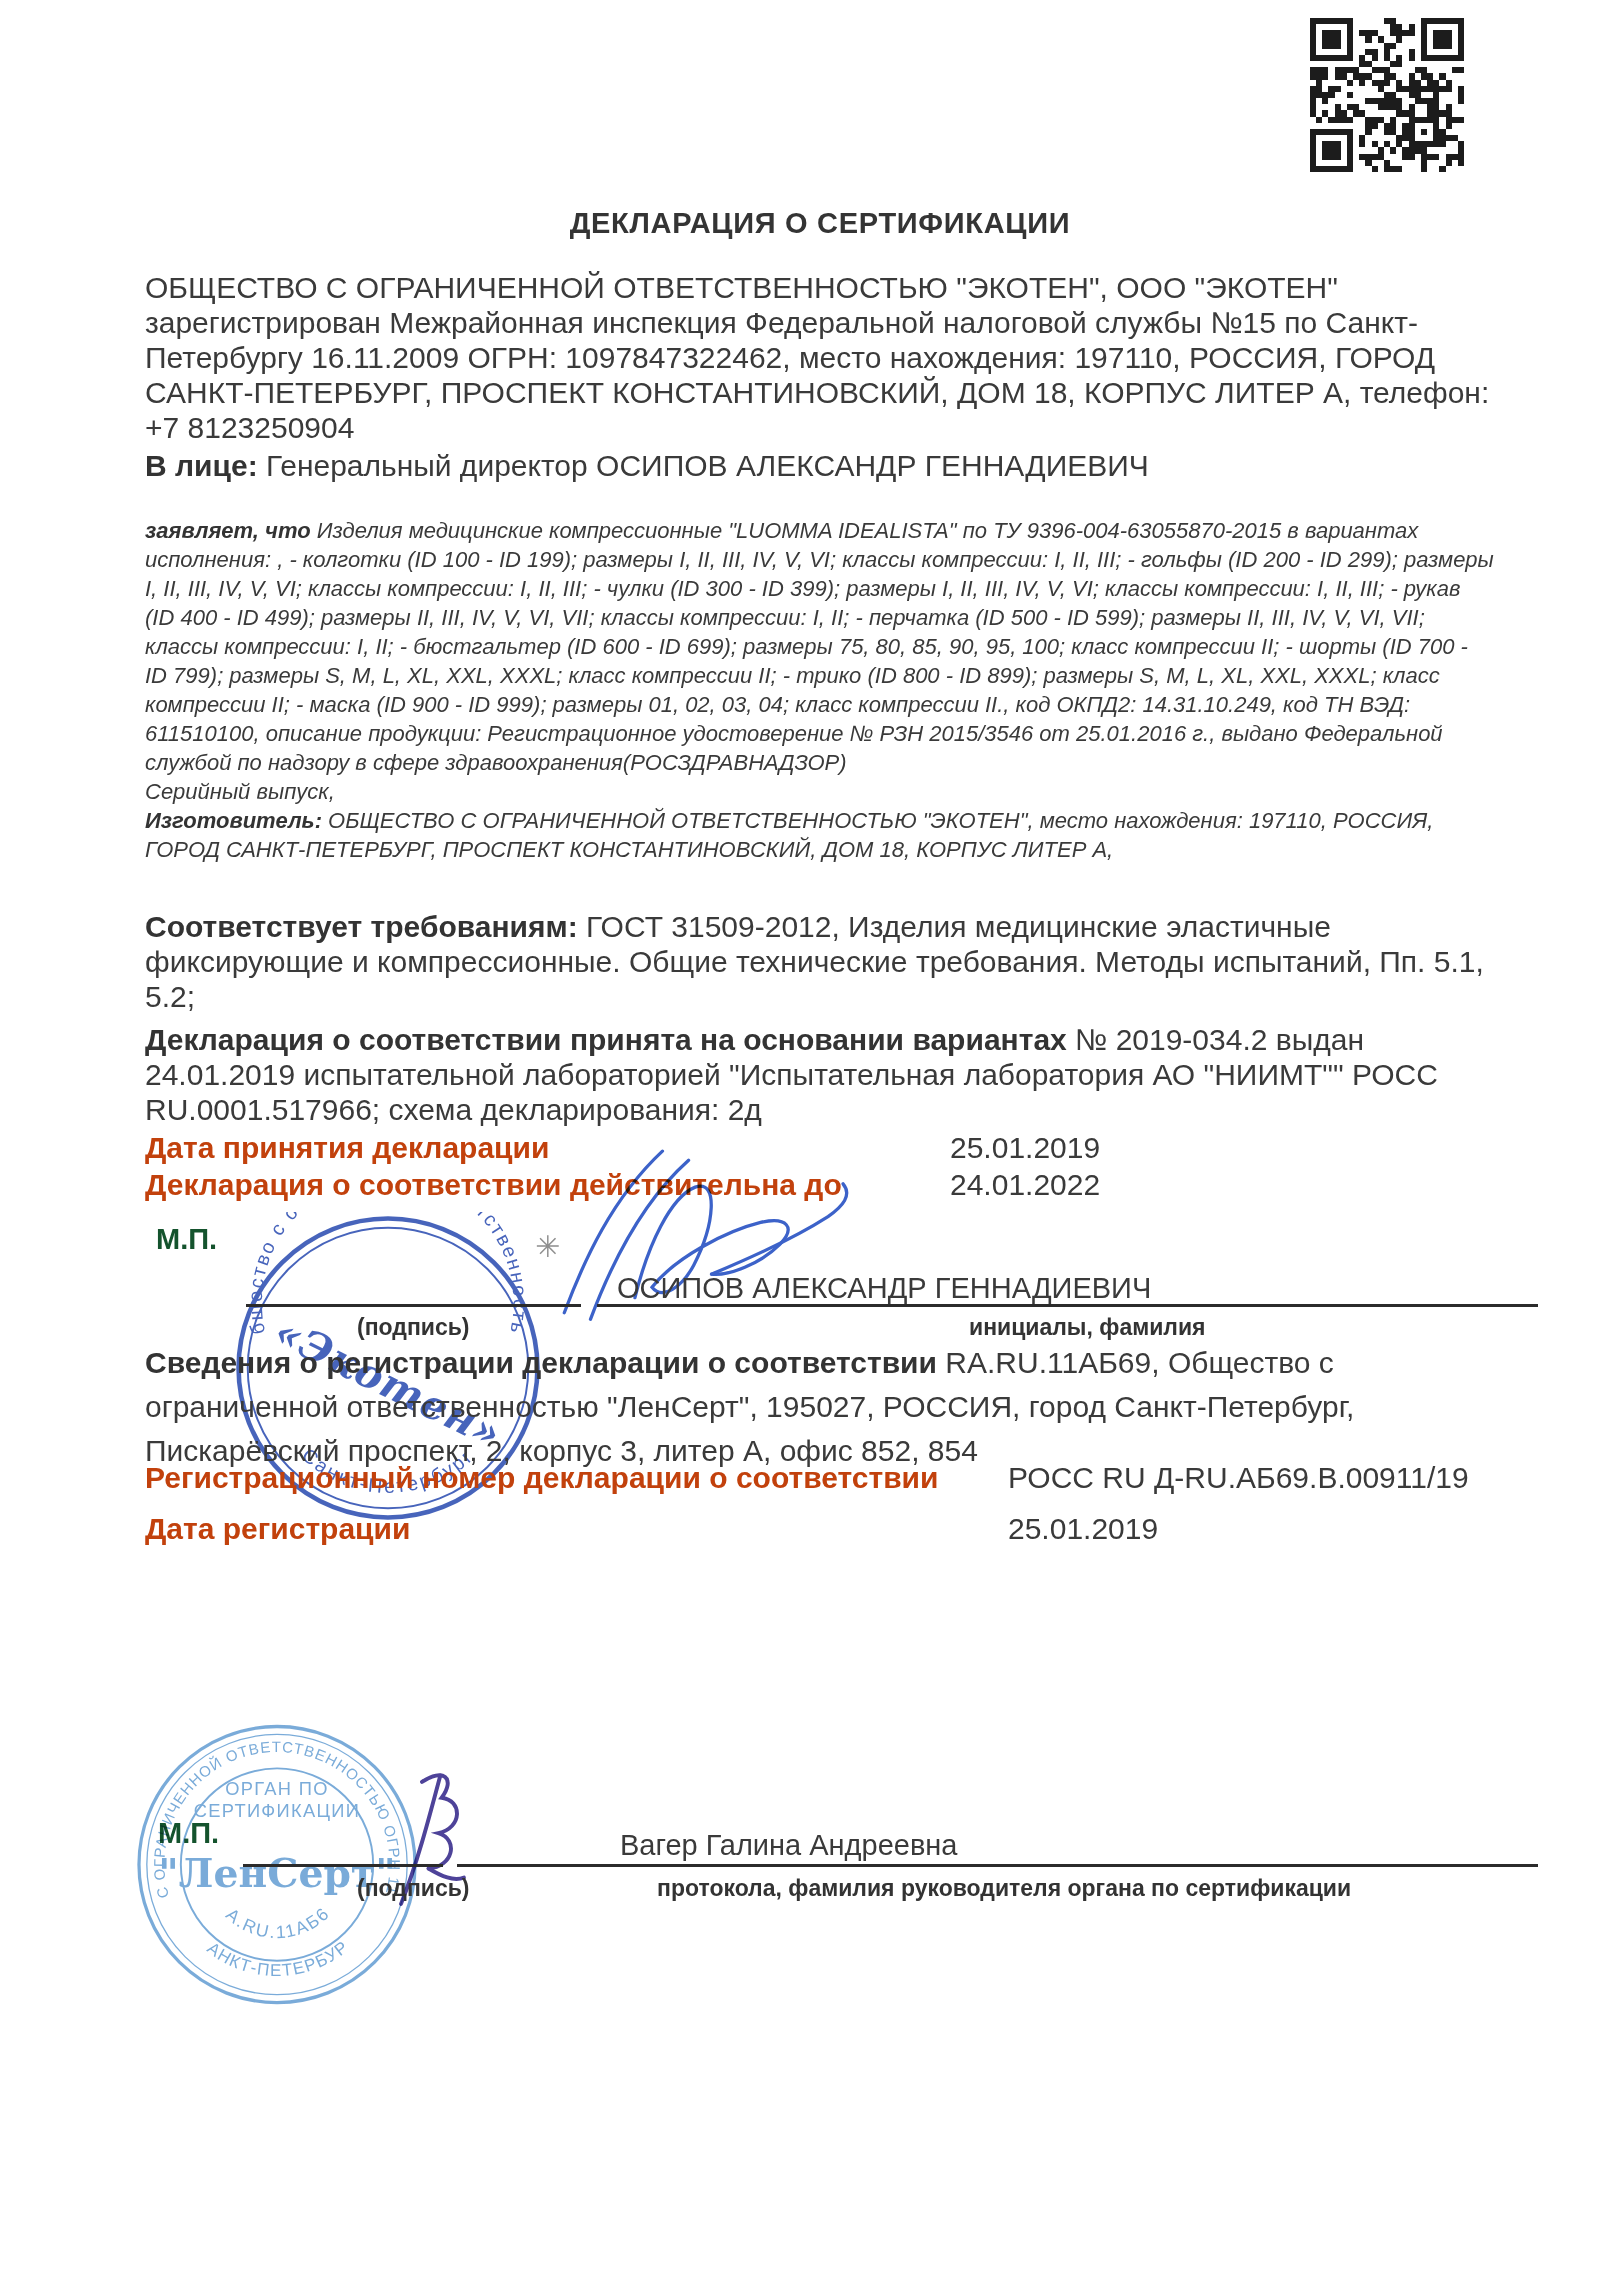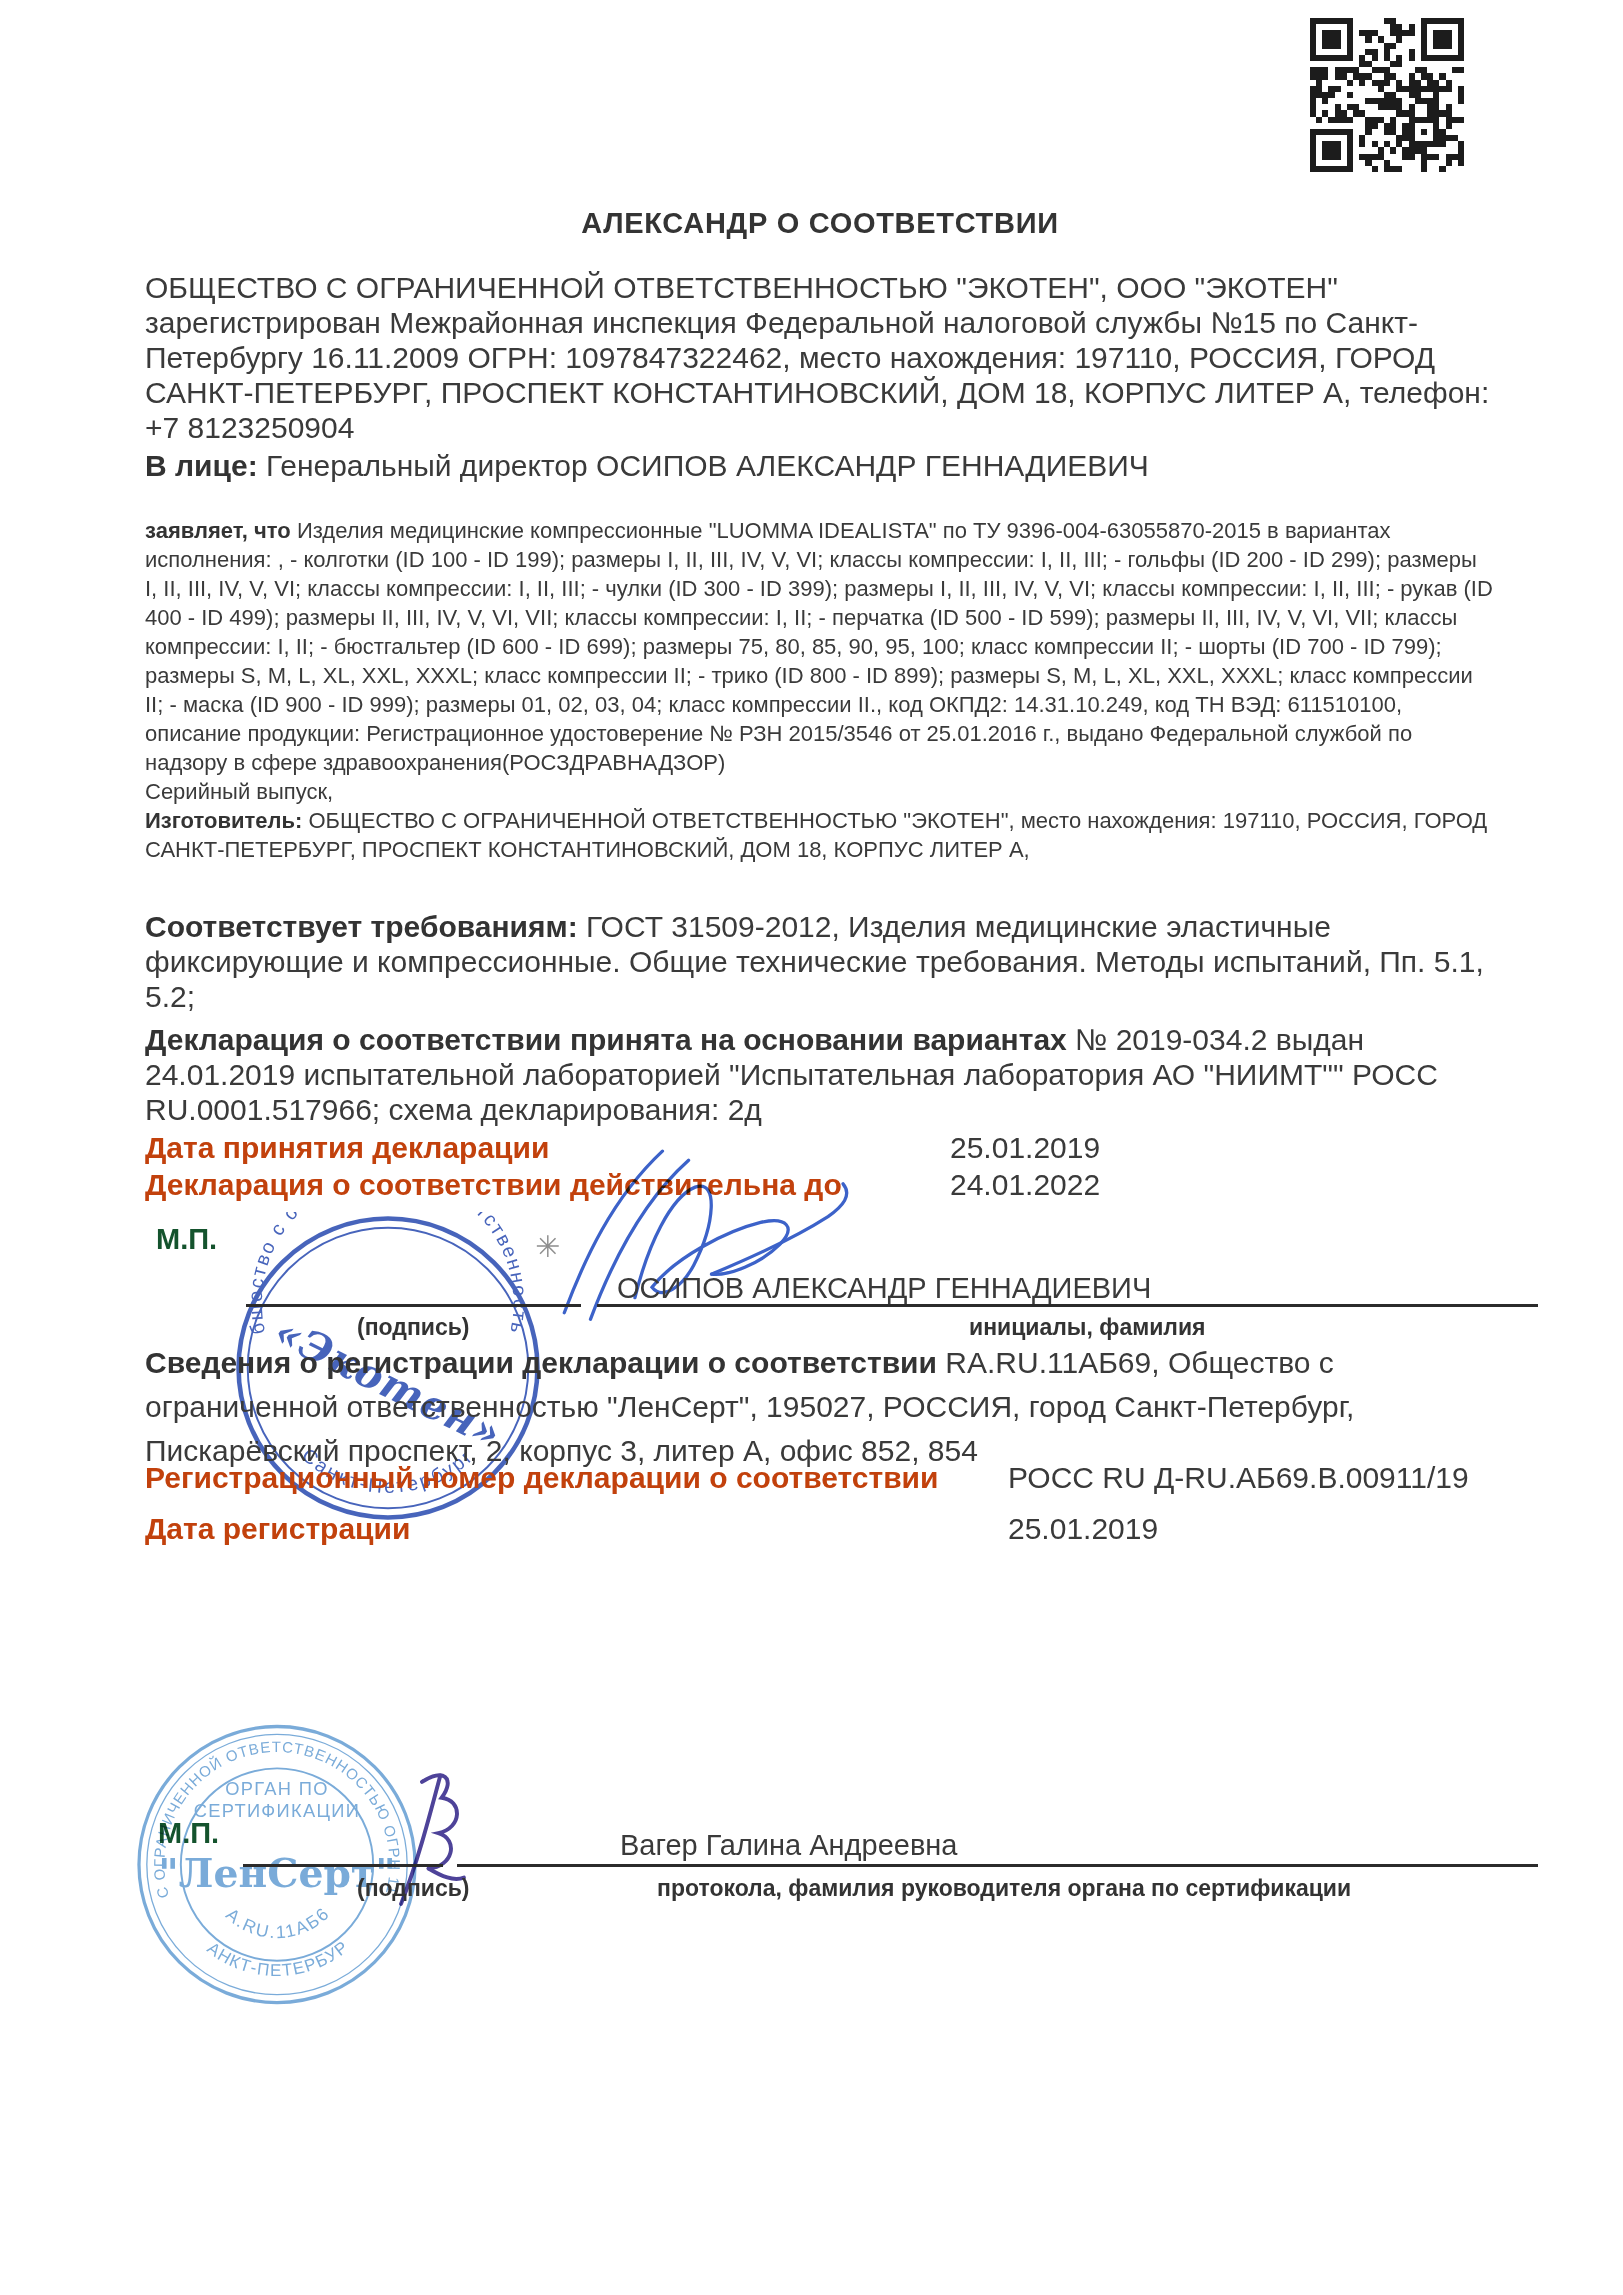--- a/index.html
+++ b/index.html
@@ -349,31 +349,31 @@
         <rect x="6" y="24" width="1" height="1"></rect>
         <rect x="10" y="24" width="1" height="1"></rect>
         <rect x="12" y="24" width="1" height="1"></rect>
         <rect x="13" y="24" width="1" height="1"></rect>
         <rect x="14" y="24" width="1" height="1"></rect>
         <rect x="18" y="24" width="1" height="1"></rect>
         <rect x="21" y="24" width="1" height="1"></rect>
       </g>
   </svg>
 
-  <div class="abs content-w title" style="top:207px;">АЛЕКСАНДР О СООТВЕТСТВИИ</div>
+  <div class="abs content-w title" style="top:207px;">ДЕКЛАРАЦИЯ О СЕРТИФИКАЦИИ</div>
 
   <p class="abs content-w large" style="top:270px;">
     <span>ОБЩЕСТВО С ОГРАНИЧЕННОЙ ОТВЕТСТВЕННОСТЬЮ "ЭКОТЕН", ООО "ЭКОТЕН" зарегистрирован Межрайонная инспекция Федеральной налоговой службы №15 по Санкт-Петербургу 16.11.2009 ОГРН: 1097847322462, место нахождения: 197110, РОССИЯ, ГОРОД САНКТ-ПЕТЕРБУРГ, ПРОСПЕКТ КОНСТАНТИНОВСКИЙ, ДОМ 18, КОРПУС ЛИТЕР А, телефон: +7 8123250904</span>
   </p>
   <p class="abs content-w large" style="top:448px;">
     <span class="b">В лице:</span>
     <span>Генеральный директор ОСИПОВ АЛЕКСАНДР ГЕННАДИЕВИЧ</span>
   </p>
 
-  <div class="abs content-w small" style="top:516px;">
+  <div class="abs content-w small" style="top:516px;font-style:italic;">
     <p>
       <span class="b">заявляет, что</span>
       <span>Изделия медицинские компрессионные "LUOMMA IDEALISTA" по ТУ 9396-004-63055870-2015 в вариантах исполнения: , - колготки (ID 100 - ID 199); размеры I, II, III, IV, V, VI; классы компрессии: I, II, III; - гольфы (ID 200 - ID 299); размеры I, II, III, IV, V, VI; классы компрессии: I, II, III; - чулки (ID 300 - ID 399); размеры I, II, III, IV, V, VI; классы компрессии: I, II, III; - рукав (ID 400 - ID 499); размеры II, III, IV, V, VI, VII; классы компрессии: I, II; - перчатка (ID 500 - ID 599); размеры II, III, IV, V, VI, VII; классы компрессии: I, II; - бюстгальтер (ID 600 - ID 699); размеры 75, 80, 85, 90, 95, 100; класс компрессии II; - шорты (ID 700 - ID 799); размеры S, M, L, XL, XXL, XXXL; класс компрессии II; - трико (ID 800 - ID 899); размеры S, M, L, XL, XXL, XXXL; класс компрессии II; - маска (ID 900 - ID 999); размеры 01, 02, 03, 04; класс компрессии II., код ОКПД2: 14.31.10.249, код ТН ВЭД: 611510100, описание продукции: Регистрационное удостоверение № РЗН 2015/3546 от 25.01.2016 г., выдано Федеральной службой по надзору в сфере здравоохранения(РОСЗДРАВНАДЗОР)</span>
     </p>
     <p>Серийный выпуск,</p>
     <p>
       <span class="b">Изготовитель:</span>
       <span>ОБЩЕСТВО С ОГРАНИЧЕННОЙ ОТВЕТСТВЕННОСТЬЮ "ЭКОТЕН", место нахождения: 197110, РОССИЯ, ГОРОД САНКТ-ПЕТЕРБУРГ, ПРОСПЕКТ КОНСТАНТИНОВСКИЙ, ДОМ 18, КОРПУС ЛИТЕР А,</span>
     </p>
   </div>

